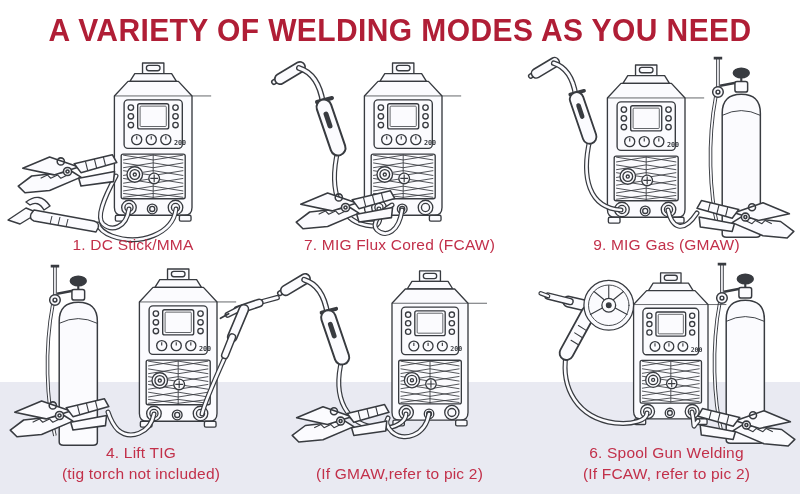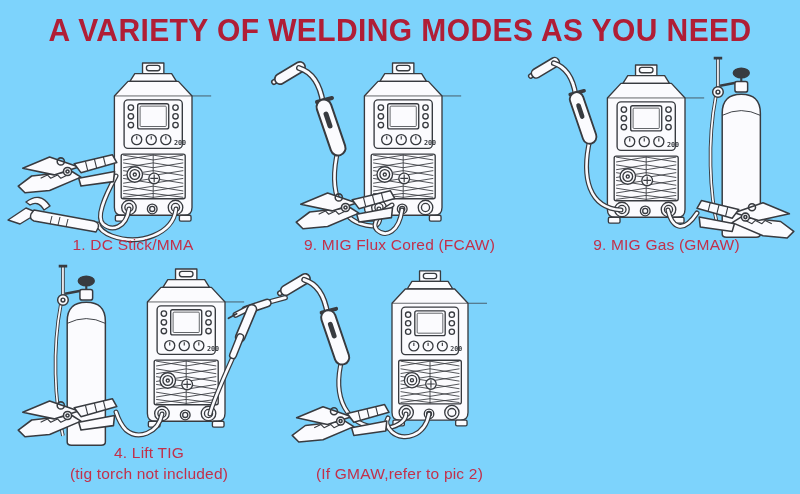--- a/index.html
+++ b/index.html
@@ -1,21 +1,21 @@
 <!DOCTYPE html>
 <html><head>
 <meta charset="utf-8">
 <style>
   html,body{margin:0;padding:0;}
   body{
     width:800px;height:494px;overflow:hidden;
     background:#E9EAF2;
     font-family:"Liberation Sans", sans-serif;
   }
-  .stage{position:relative;width:800px;height:494px;background:#7dd3fc;}
+  .stage{position:relative;width:800px;height:382px;background:#ffffff;}
   .title{
     position:absolute;top:13px;left:0;width:100%;
     text-align:center;font-size:30px;font-weight:800;
     color:#B01E36;letter-spacing:.4px;transform:scaleY(1.05);
     white-space:nowrap;
   }
   .cell{position:absolute;}
   .cell svg{position:absolute;left:0;top:0;overflow:visible;display:block;}
   .cap{
     position:absolute;left:0;width:100%;text-align:center;
@@ -208,40 +208,40 @@
       <use href="#sym-machine" transform="translate(79,6) scale(0.97)" width="120" height="172"></use>
       <g>
         <path class="co" d="M72,94 C62,136 74,168 106,170 C116,170 114,160 113,153"></path>
         <path class="ci" d="M72,94 C62,136 74,168 106,170 C116,170 114,160 113,153"></path>
         <path class="co" d="M136,154 C133,176 120,182 111,174 C105,168 114,156 126,149"></path>
         <path class="ci" d="M136,154 C133,176 120,182 111,174 C105,168 114,156 126,149"></path>
       </g>
       <use href="#sym-migtorch" transform="translate(4,2)" width="80" height="120"></use>
       <use href="#sym-clamp" transform="translate(28,128) scale(1.12)" width="92" height="48"></use>
     </svg>
-    <div class="cap">9. MIG Flux Cored (FCAW)</div>
+    <div class="cap">7. MIG Flux Cored (FCAW)</div>
   </div>
 
   <div class="cell row1" style="left:533px;top:56px;width:267px;height:200px">
     <svg width="267" height="182" viewBox="0 0 267 182">
       <use href="#sym-cylinder" transform="translate(168,0) scale(1.06)" width="72" height="172"></use>
       <use href="#sym-machine" transform="translate(55,8) scale(0.97)" width="120" height="172"></use>
       <g>
         <path class="co" d="M57,83 C48,122 56,152 88,154"></path>
         <path class="ci" d="M57,83 C48,122 56,152 88,154"></path>
         <path class="co" d="M135,154 C139,172 150,178 164,157"></path>
         <path class="ci" d="M135,154 C139,172 150,178 164,157"></path>
       </g>
       <use href="#sym-migtorch" transform="translate(-6,-2) scale(0.92)" width="80" height="120"></use>
       <use href="#sym-clamp" transform="translate(263,138) scale(-1.1,1.1)" width="92" height="48"></use>
     </svg>
     <div class="cap">9. MIG Gas (GMAW)</div>
   </div>
 
-  <div class="cell row2" style="left:16px;top:258px;width:266px;height:236px">
+  <div class="cell row2" style="left:8px;top:258px;width:266px;height:236px">
     <svg width="266" height="188" viewBox="0 0 266 188">
       <use href="#sym-cylinder" transform="translate(30,6) scale(1.06)" width="72" height="172"></use>
       <use href="#sym-machine" transform="translate(112,10) scale(0.97)" width="120" height="172"></use>
       <g>
         <path class="co" d="M146,156 C142,176 122,182 110,172 C104,166 102,160 100,154"></path>
         <path class="ci" d="M146,156 C142,176 122,182 110,172 C104,166 102,160 100,154"></path>
         <path class="co" d="M217,99 C204,128 196,146 194,156"></path>
         <path class="ci" d="M217,99 C204,128 196,146 194,156"></path>
       </g>
       <use href="#sym-clamp" transform="translate(0,134) scale(1.12)" width="92" height="48"></use>
@@ -259,14 +259,30 @@
         <path class="ci" d="M76,101 C66,140 80,168 114,170 C130,171 140,163 140,156"></path>
         <path class="co" d="M163,156 C159,178 138,184 126,174 C120,168 120,163 122,160"></path>
         <path class="ci" d="M163,156 C159,178 138,184 126,174 C120,168 120,163 122,160"></path>
       </g>
       <use href="#sym-migtorch" transform="translate(10,12) scale(0.97)" width="80" height="120"></use>
       <use href="#sym-clamp" transform="translate(24,140) scale(1.1)" width="92" height="48"></use>
     </svg>
     <div class="cap l2">(If GMAW,refer to pic 2)</div>
   </div>
 
+  <div class="cell row2" style="left:533px;top:258px;width:267px;height:236px">
+    <svg width="267" height="188" viewBox="0 0 267 188">
+      <use href="#sym-cylinder" transform="translate(172,4) scale(1.06)" width="72" height="172"></use>
+      <use href="#sym-machine" transform="translate(82,14) scale(0.93)" width="120" height="172"></use>
+      <g>
+        <path class="co" d="M33,97 C28,130 44,160 82,165 C100,167 114,162 114,155"></path>
+        <path class="ci" d="M33,97 C28,130 44,160 82,165 C100,167 114,162 114,155"></path>
+        <path class="co" d="M159,154 C163,172 158,170 165,163"></path>
+        <path class="ci" d="M159,154 C163,172 158,170 165,163"></path>
+      </g>
+      <use href="#sym-spoolgun" transform="translate(4,16) scale(0.92)" width="120" height="112"></use>
+      <use href="#sym-clamp" transform="translate(264,144) scale(-1.1,1.1)" width="92" height="48"></use>
+    </svg>
+    <div class="cap l1">6. Spool Gun Welding</div>
+    <div class="cap l2">(If FCAW, refer to pic 2)</div>
+  </div>
 
 </div>
 
 </body></html>

